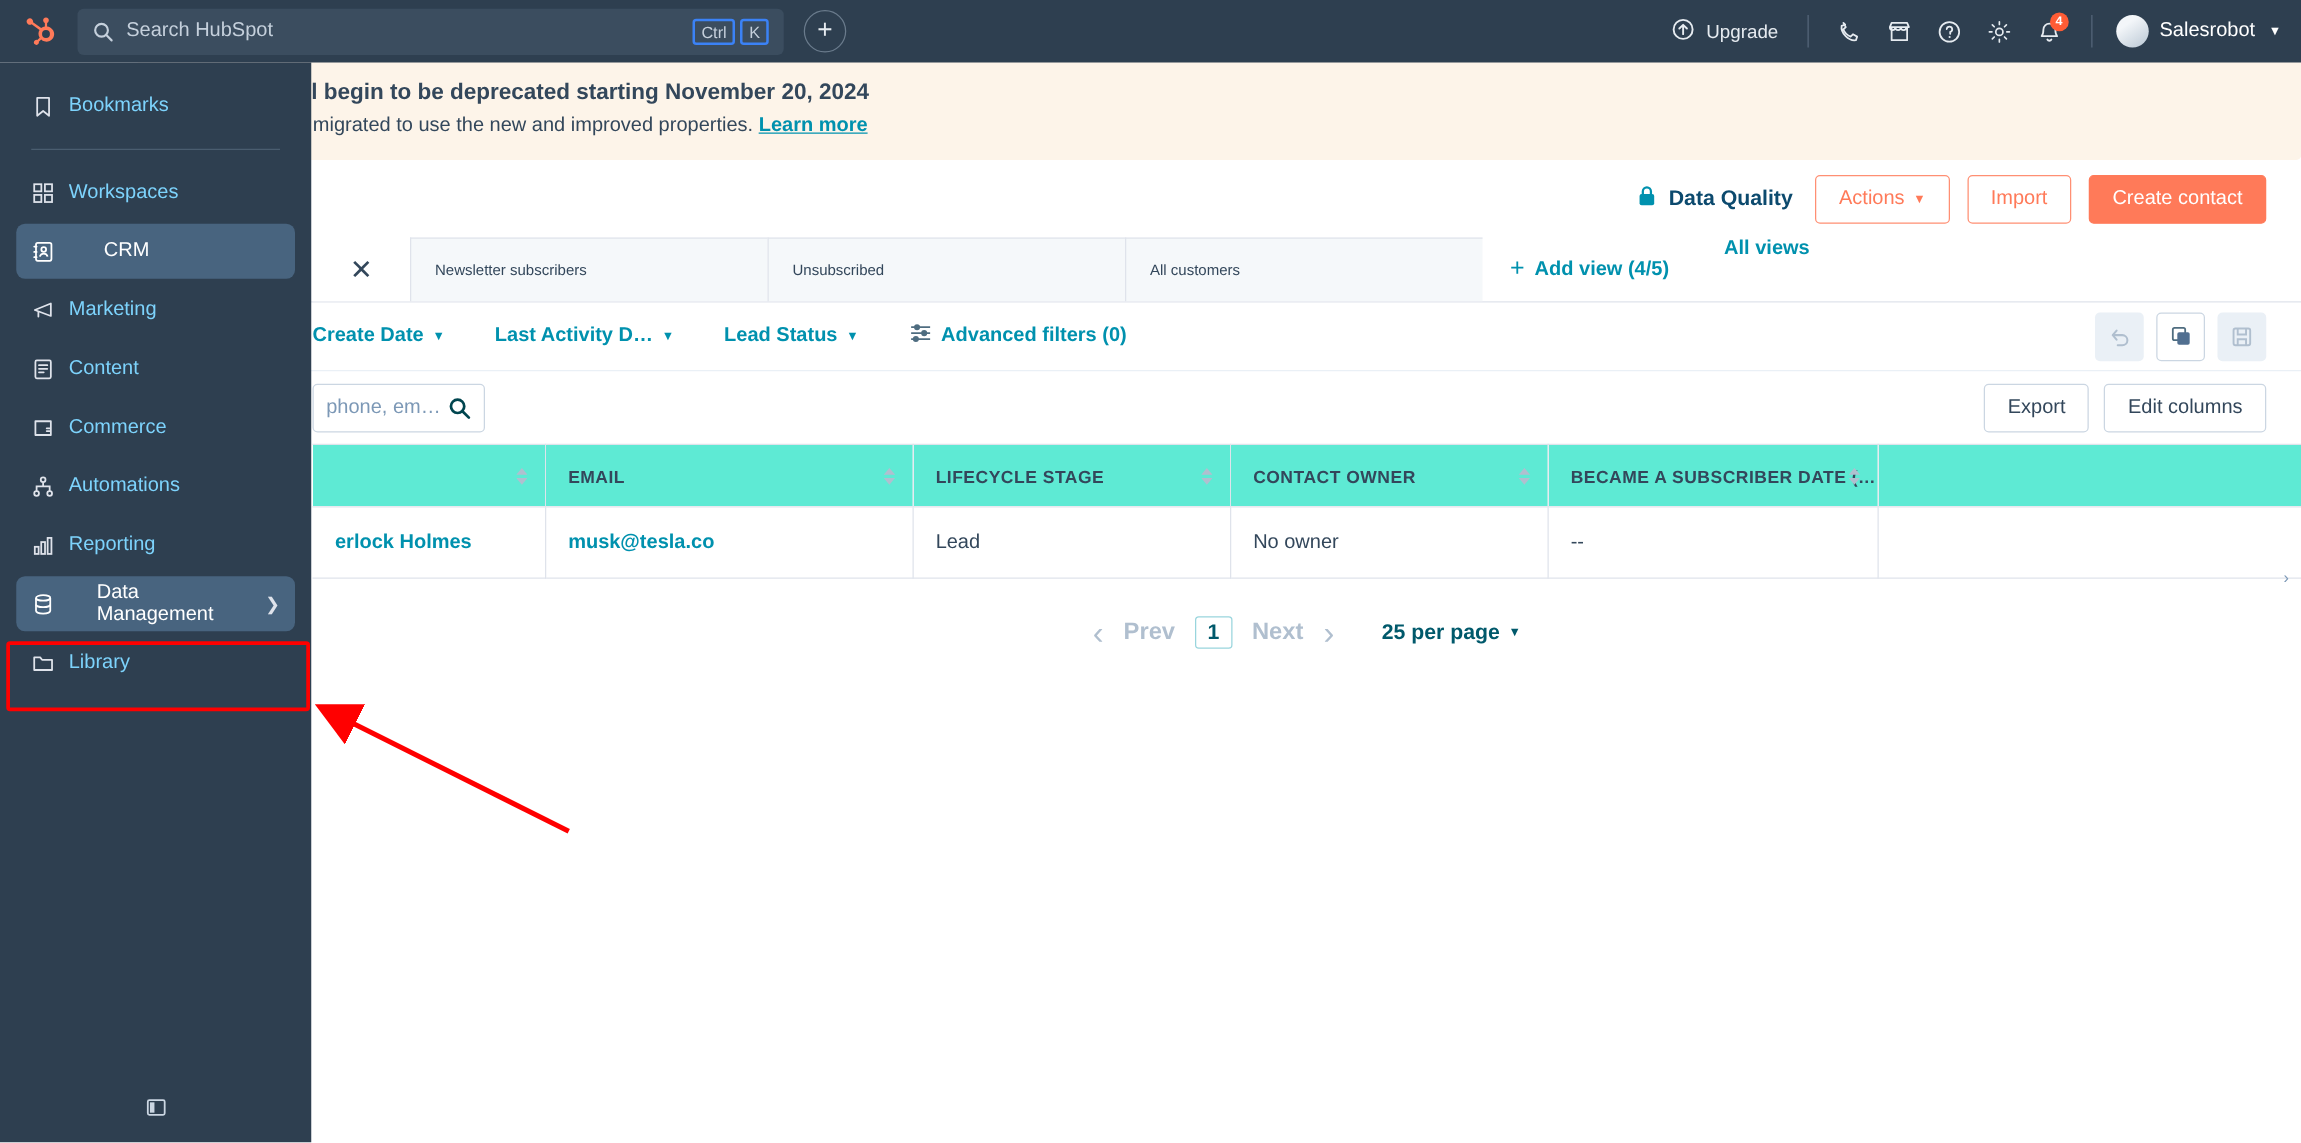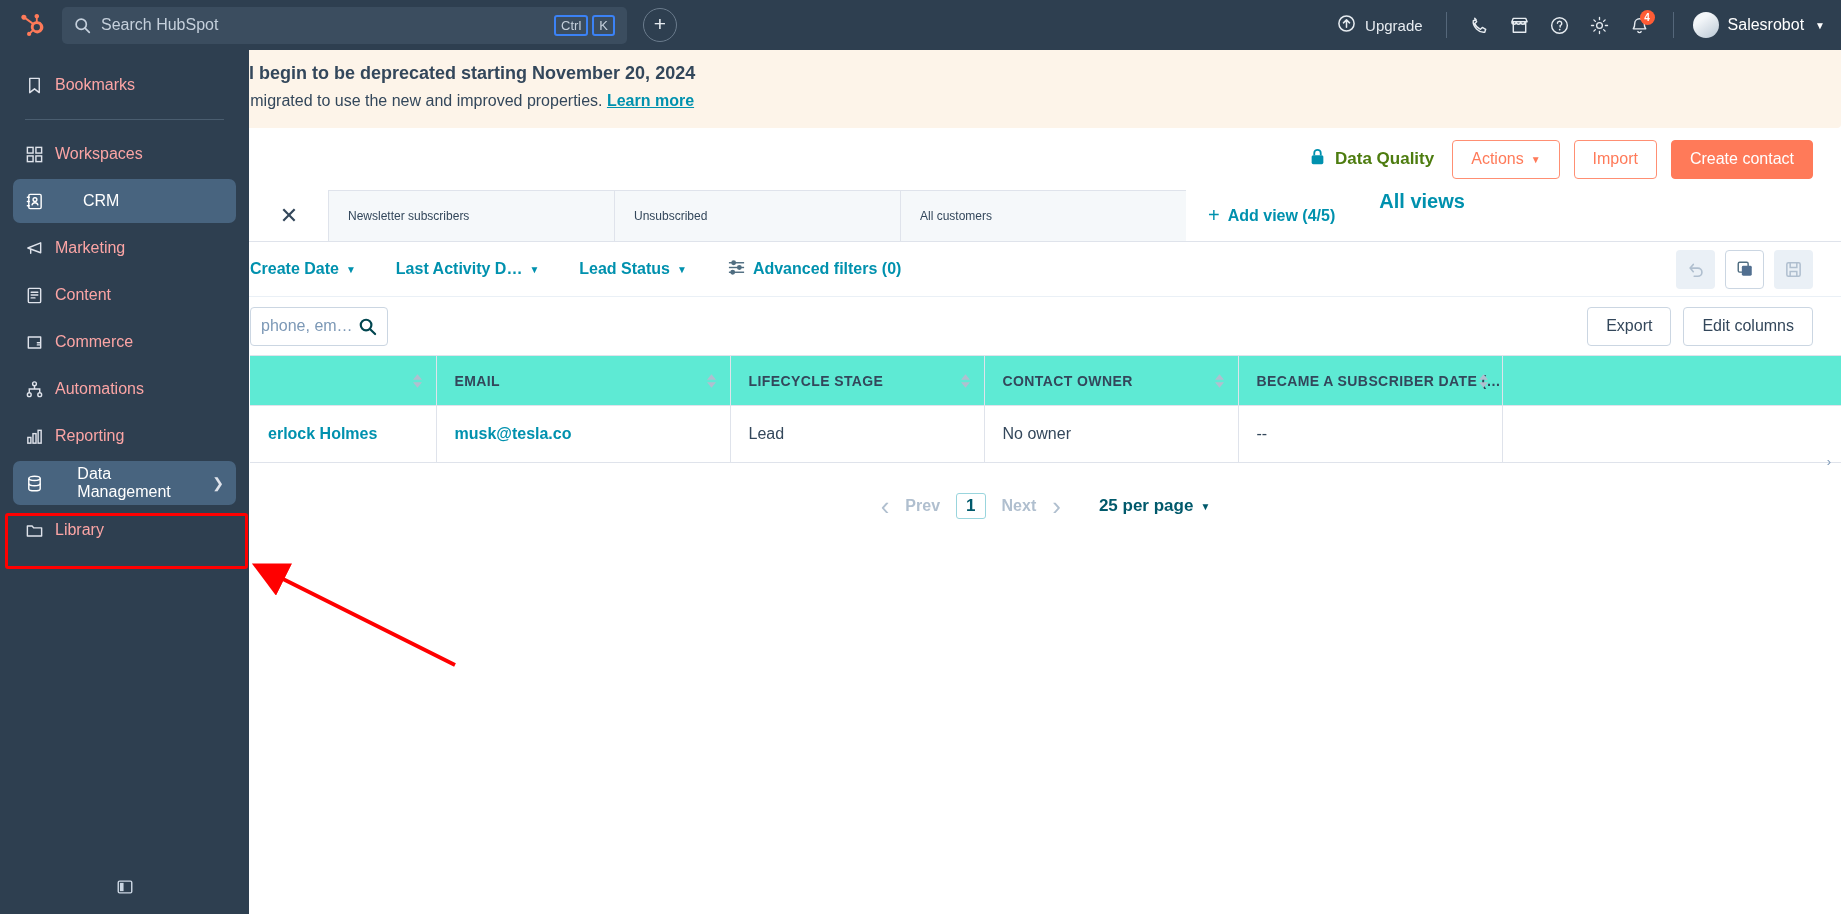--- a/index.html
+++ b/index.html
@@ -67,21 +67,21 @@
   .uname{ color:#ffffff; font-size:16px; }
   .caret-w{ color:#ffffff; font-size:10px; margin-left:2px; }
 
   
   .sidebar{
     position:absolute; top:50px; left:0; width:249px; height:864px;
     background:#2e3f50; z-index:30; padding-top:10px;
   }
   .snav{
     display:flex; align-items:center; height:44px; margin:3px 13px;
-    padding:0 12px; border-radius:7px; color:#fca5a5; font-size:16px;
+    padding:0 12px; border-radius:7px; color:#7dd3fc; font-size:16px;
     cursor:pointer; position:relative;
   }
   .snav .sic{ width:30px; display:flex; align-items:center; color:#dfe3eb; }
   .snav.active{ background:#48647f; color:#ffffff;gap:28px; }
   .snav .chev{ margin-left:auto; font-size:14px; color:#dfe3eb; }
   .sdivider{ height:1px; background:#4a5d6f; margin:12px 25px; }
   .sidebar-bottom{
     position:absolute; bottom:14px; left:0; width:249px;
     display:flex; justify-content:center;
   }
@@ -104,21 +104,21 @@
   .banner a{ color:#0091ae; font-weight:700; text-decoration:underline; }
 
   
   .body{ position:absolute; top:128px; left:0; width:1841px; }
 
   .actionbar{
     height:62px; display:flex; align-items:center; justify-content:flex-end;
     padding-right:28px; gap:14px;
   }
   .dq{
-    display:flex; align-items:center; gap:9px; color:#4d7c0f; font-weight:700;
+    display:flex; align-items:center; gap:9px; color:#0c4a6e; font-weight:700;
     font-size:17px; cursor:pointer; margin-right:4px;
   }
   .btn{
     height:39px; padding:0 18px; border-radius:4px; font-size:16px;
     display:flex; align-items:center; gap:7px; cursor:pointer; background:#fff;
   }
   .btn-sec{ border:1px solid #ff8f73; color:#ff7a59; }
   .btn-pri{ background:#ff7a59; border:1px solid #ff7a59; color:#ffffff; }
 
   
@@ -133,21 +133,21 @@
   .tab{
     min-width:286px; display:flex; align-items:center; padding:0 19px;
     background:#f5f8fa; border-left:1px solid #dfe3eb; border-top:1px solid #dfe3eb;
     color:#33475b; font-size:12px; cursor:pointer;
   }
   .tab:last-of-type{ border-right:1px solid #dfe3eb; }
   .addview{
     display:flex; align-items:center; gap:8px; color:#0091ae; font-weight:700;
     font-size:16px; margin-left:22px; cursor:pointer;
   }
-  .allviews{ color:#0091ae; font-weight:700; font-size:20px; margin-left:44px; cursor:pointer; }
+  .allviews{ color:#0091ae; font-weight:700; font-size:16px; margin-left:44px; cursor:pointer; }
 
   
   .filterrow{
     height:55px; display:flex; align-items:center; padding-left:250px;
     border-bottom:1px solid #eaf0f6;
   }
   .fltr{
     display:flex; align-items:center; gap:7px; color:#0091ae; font-weight:700;
     font-size:16px; margin-right:40px; cursor:pointer;
   }
@@ -198,21 +198,21 @@
     position:absolute; right:0; top:99px; width:24px; height:9px;
     color:#7c98b6; font-size:13px; text-align:center;
   }
 
   
   .pager{
     height:62px; display:flex; align-items:center; justify-content:center;
     gap:16px; padding-left:250px; margin-top:12px;
   }
   .pg-arrow{ color:#b0bfcf; font-size:26px; line-height:1; cursor:pointer; }
-  .pg-txt{ color:#b0bfcf; font-size:16px; font-weight:700; cursor:pointer; }
+  .pg-txt{ color:#b0bfcf; font-size:19px; font-weight:700; cursor:pointer; }
   .pg-num{
     border:1px solid #99d5dd; border-radius:3px; color:#00596b; font-weight:700;
     font-size:17px; padding:2px 9px; background:#fff; cursor:pointer;
   }
   .perpage{
     display:flex; align-items:center; gap:7px; color:#00596b; font-weight:700;
     font-size:17px; margin-left:22px; cursor:pointer;
   }
 </style>
 </head>

